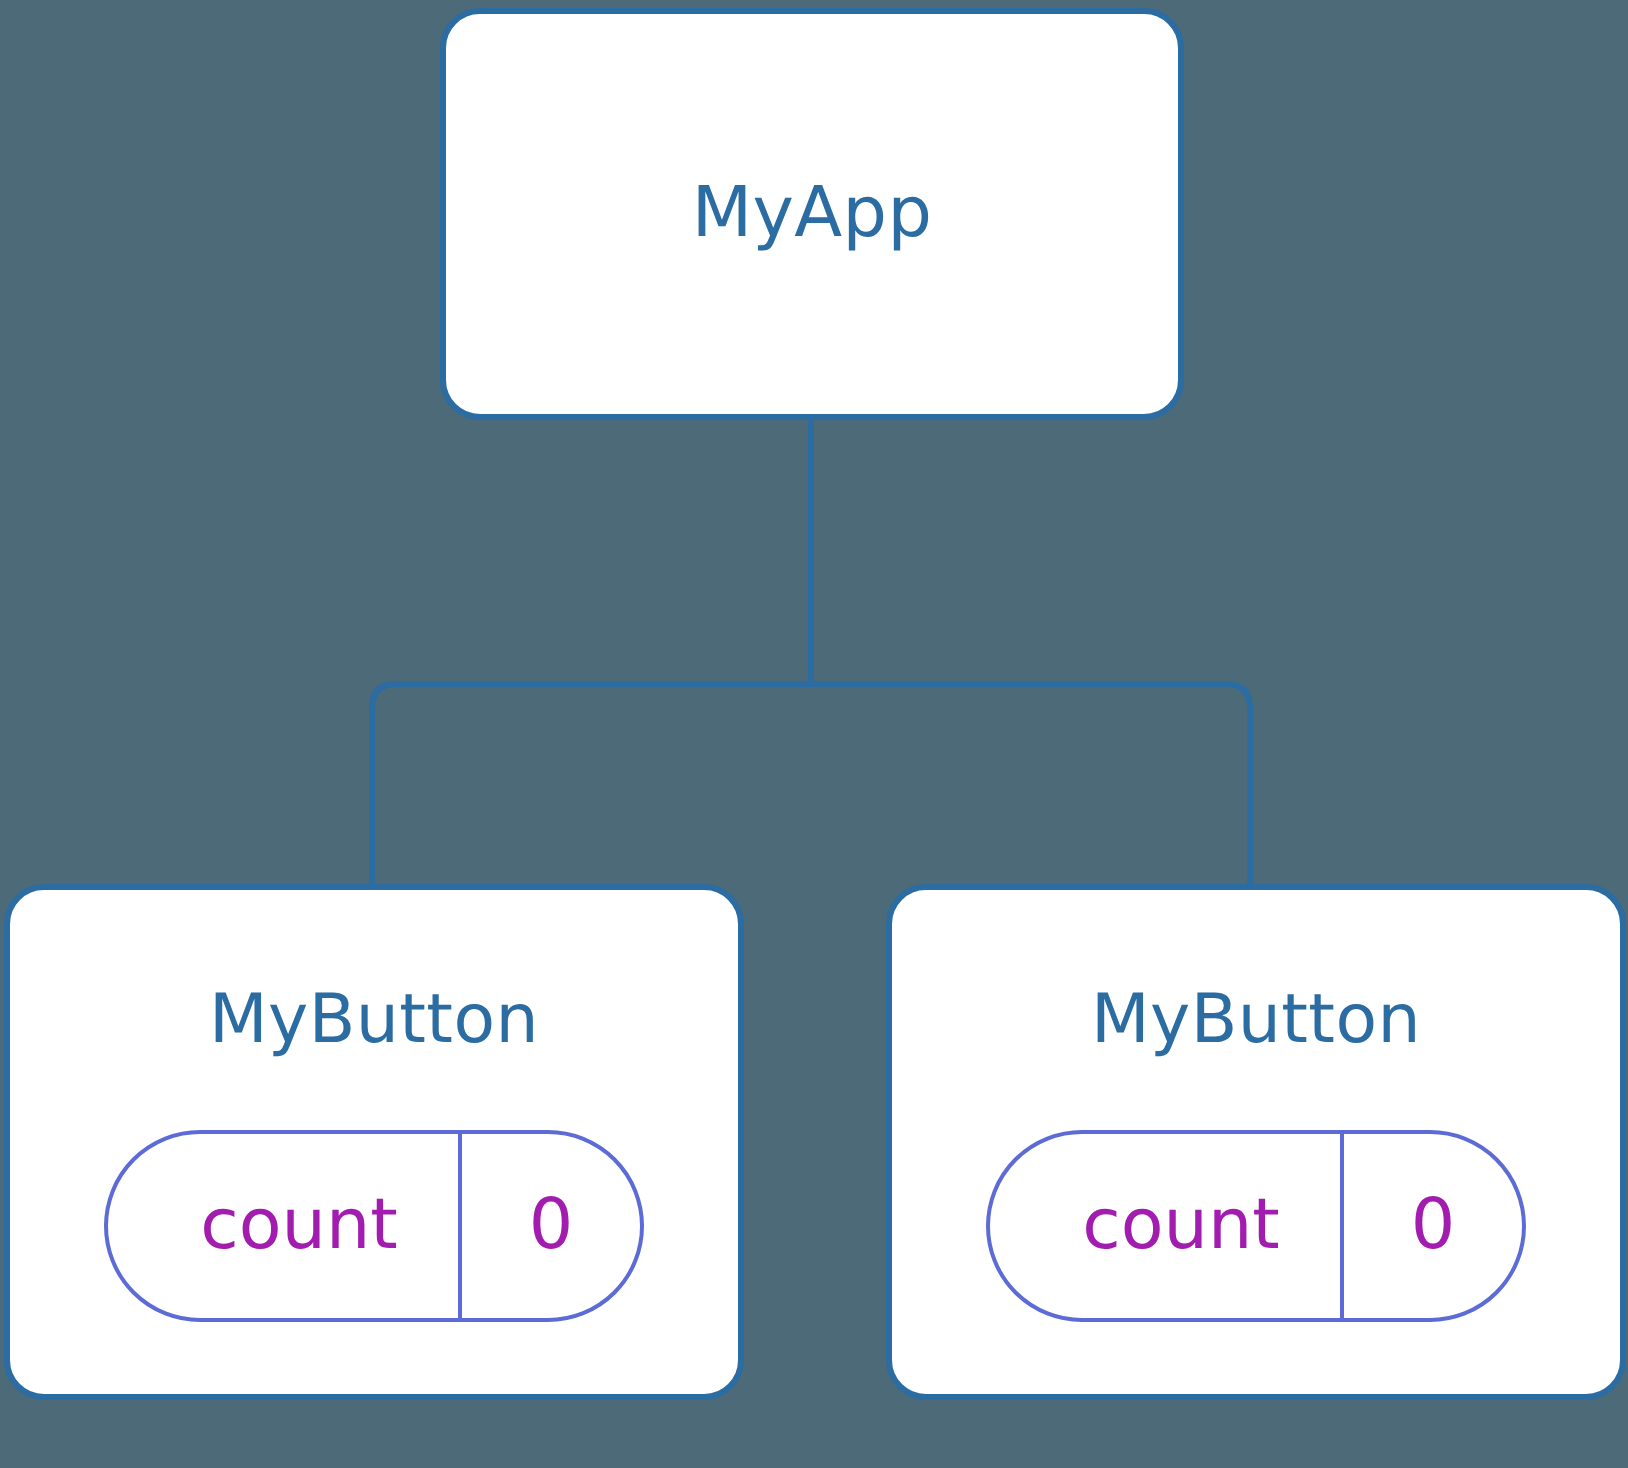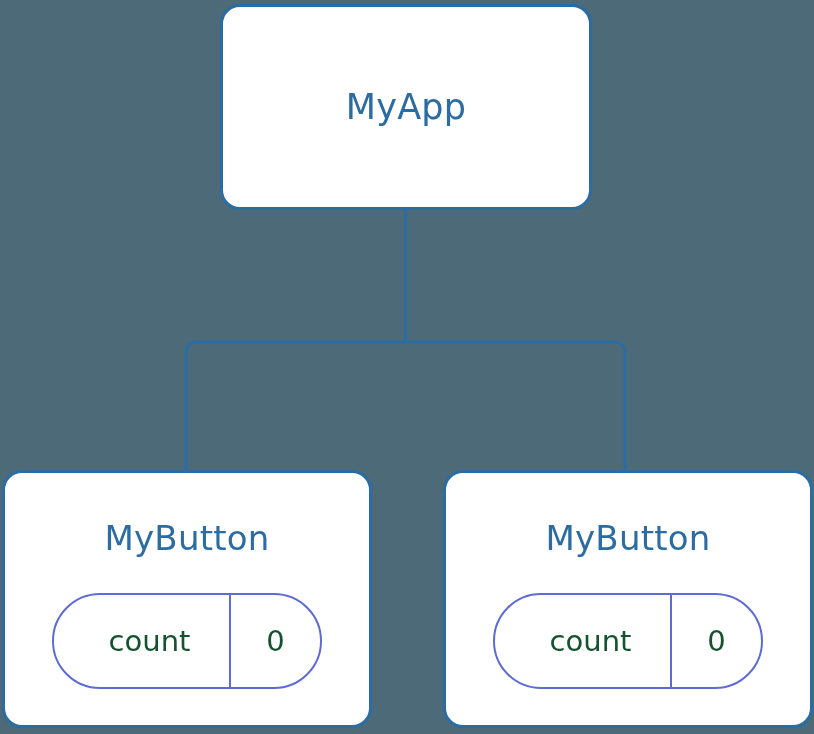--- a/index.html
+++ b/index.html
@@ -60,21 +60,21 @@
     width: 372px;
     height: 206px;
     justify-content: center;
   }
   #node-root .node-title {
     font-size: 35px;
   }
 
   
   .node-child {
-    top: 470px;
+    top: 442px;
     height: 258px;
     padding-top: 48px;
   }
   #node-child-0 {
     left: 2px;
     width: 370px;
   }
   #node-child-1 {
     left: 443px;
     width: 370px;
@@ -93,22 +93,22 @@
     border: 2px solid #5c6bd6;
     border-radius: 48px;
     background: transparent;
     box-sizing: border-box;
     overflow: hidden;
   }
   .state-key, .state-val {
     display: flex;
     align-items: center;
     justify-content: center;
-    color: #14532d;
-    font-size: 29px;
+    color: #a21caf;
+    font-size: 35px;
     line-height: 1;
     white-space: nowrap;
     box-sizing: border-box;
   }
   .state-key {
     width: 175px;
     padding-left: 16px;
   }
   .state-val {
     width: 91px;

